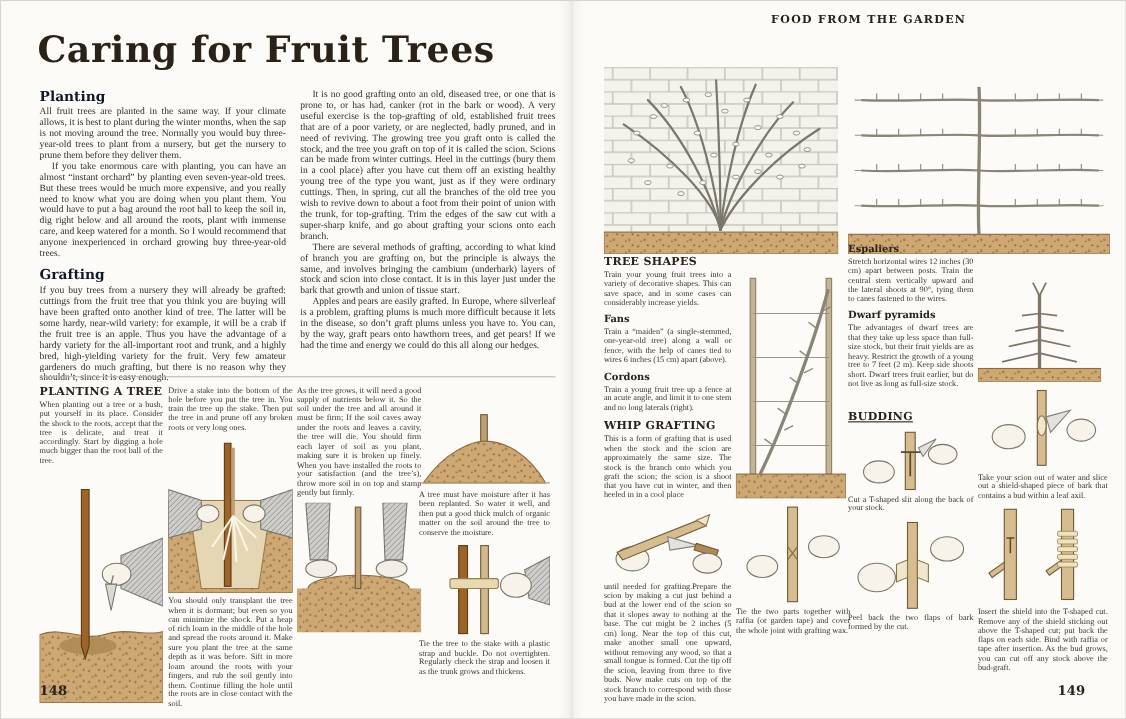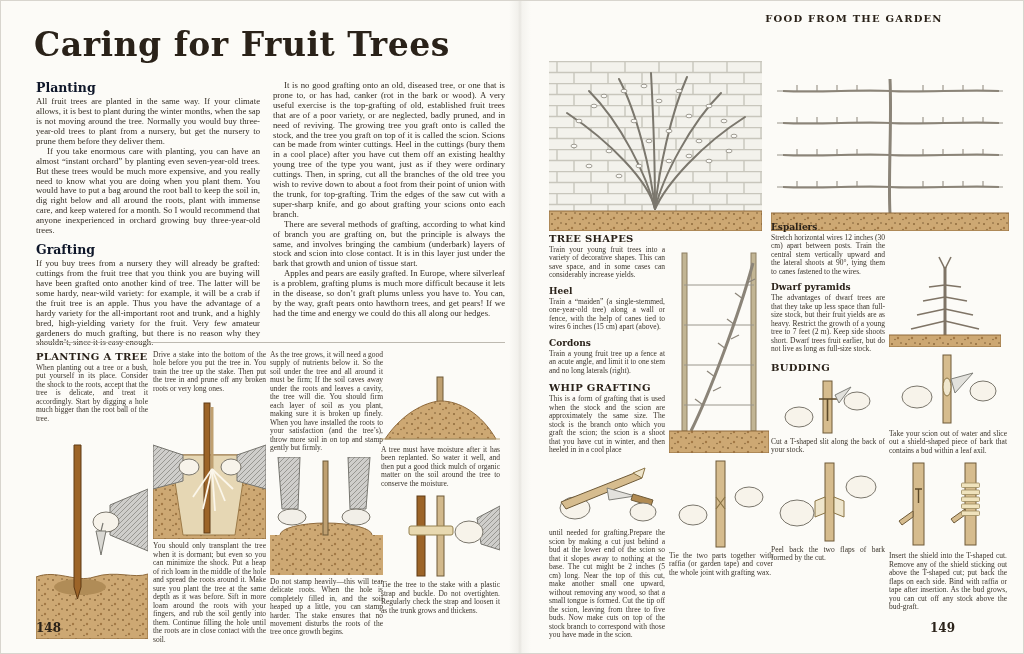--- a/index.html
+++ b/index.html
@@ -3,21 +3,21 @@
 <meta charset="utf-8">
 <style>
   html,body{margin:0;padding:0;background:#ceccc6;}
   .spread{position:relative;width:1024px;height:654px;margin:0 auto;background:#fcfbf7;
           border:1px solid #d8d5ce;box-sizing:border-box;overflow:hidden;
           font-family:"Liberation Serif", serif;color:#332c23;}
   .fold{position:absolute;left:508px;top:0;width:22px;height:654px;pointer-events:none;
         background:linear-gradient(90deg,rgba(0,0,0,0) 0%,rgba(60,50,35,0.05) 40%,rgba(60,50,35,0.10) 50%,rgba(60,50,35,0.04) 60%,rgba(0,0,0,0) 100%);}
   .abs{position:absolute;}
   .page-title{font-family:"DejaVu Serif", serif;font-weight:bold;font-size:33px;letter-spacing:0.5px;color:#2a2219;}
-  .running-head{font-family:"DejaVu Serif", serif;font-weight:bold;font-size:10px;letter-spacing:1.2px;color:#2a2219;text-align:center;}
+  .running-head{font-family:"DejaVu Serif", serif;font-weight:bold;font-size:10px;letter-spacing:1.2px;color:#2a2219;text-align:left;}
   .bodytext{font-size:8.7px;line-height:1.14;text-align:justify;}
   .bodytext p{margin:0 0 0 0;}
   .h-main{font-family:"DejaVu Serif", serif;font-weight:bold;font-size:12.5px;color:#0f172a;margin:0 0 2px 0;}
   .h-main.gap{margin-top:7px;}
   .indent{text-indent:11px;}
   .caption{font-size:7.5px;line-height:1.13;text-align:justify;color:#3a332a;}
   .h-col{font-family:"DejaVu Serif", serif;font-weight:bold;font-size:10px;letter-spacing:0.3px;color:#2a2219;margin:0 0 2px 0;}
   .h-sub{font-family:"DejaVu Serif", serif;font-weight:bold;font-size:9px;color:#2a2219;margin:6px 0 2px 0;}
   .pagenum{font-family:"DejaVu Serif", serif;font-weight:bold;font-size:12px;color:#2a2219;}
   .rule{position:absolute;background:#bdb9b0;height:1px;}
@@ -110,21 +110,20 @@
       <div class="caption">As the tree grows, it will need a good supply of nutrients below it. So the soil under the tree and all around it must be firm; If the soil caves away under the roots and leaves a cavity, the tree will die. You should firm each layer of soil as you plant, making sure it is broken up finely. When you have installed the roots to your satisfaction (and the tree’s), throw more soil in on top and stamp gently but firmly.</div>
       <svg class="illo" width="113" height="118" viewBox="0 0 113 118">
         <ellipse cx="56" cy="78" rx="46" ry="12" fill="url(#soilp)" stroke="#8f6a3c" stroke-width="1"></ellipse>
         <rect x="0" y="78" width="113" height="40" fill="url(#soilp)"></rect>
         <rect x="53" y="4" width="5" height="74" fill="#bfa071" stroke="#6e5a38" stroke-width="1"></rect>
         <polygon points="8,0 30,0 28,52 12,52" fill="url(#hatchp)" stroke="#76756f" stroke-width="1"></polygon>
         <ellipse cx="22" cy="60" rx="14" ry="8" fill="#f2efe8" stroke="#7a766c" stroke-width="1"></ellipse>
         <polygon points="78,0 100,0 96,52 80,52" fill="url(#hatchp)" stroke="#76756f" stroke-width="1"></polygon>
         <ellipse cx="86" cy="60" rx="14" ry="8" fill="#f2efe8" stroke="#7a766c" stroke-width="1"></ellipse>
       </svg>
-      <div class="caption">Do not stamp heavily—this will tear delicate roots. When the hole is completely filled in, and the soil heaped up a little, you can stamp harder. The stake ensures that no movement disturbs the roots of the tree once growth begins.</div>
     </div>
 
     <div class="abs" style="left:380px;top:350px;width:119px;">
       <svg class="illo" style="margin-top:0" width="119" height="92" viewBox="0 0 119 92">
         <rect x="56" y="26" width="6" height="28" fill="#bfa071" stroke="#6e5a38" stroke-width="1"></rect>
         <path d="M4 88 C24 58 50 50 60 50 C78 50 100 62 115 88 Z" fill="url(#soilp)" stroke="#8f6a3c" stroke-width="1"></path>
         <path d="M0 88 H119" stroke="#b7a478" stroke-width="1"></path>
       </svg>
       <div class="caption">A tree must have moisture after it has been replanted. So water it well, and then put a good thick mulch of organic matter on the soil around the tree to conserve the moisture.</div>
       <svg class="illo" width="119" height="86" viewBox="0 0 119 86">
@@ -207,21 +206,21 @@
         <path d="M26 94v-6M46 94v-6M66 94v-6M86 94v-6M152 94v-6M172 94v-6M192 94v-6M212 94v-6"></path>
         <path d="M26 126v-6M46 126v-6M66 126v-6M86 126v-6M152 126v-6M172 126v-6M192 126v-6M212 126v-6"></path>
       </g>
       <path d="M119 152 C117 120 121 60 119 18" stroke="#8b8478" stroke-width="3" fill="none"></path>
       <rect x="0" y="152" width="238" height="18" fill="url(#soilp)" stroke="#8f6a3c" stroke-width="1"></rect>
     </svg>
 
     <div class="abs" style="left:548px;top:232px;width:116px;">
       <div class="h-col">TREE SHAPES</div>
       <div class="caption">Train your young fruit trees into a variety of decorative shapes. This can save space, and in some cases can considerably increase yields.</div>
-      <div class="h-sub">Heel</div>
+      <div class="h-sub">Fans</div>
       <div class="caption">Train a “maiden” (a single-stemmed, one-year-old tree) along a wall or fence, with the help of canes tied to wires 6 inches (15 cm) apart (above).</div>
       <div class="h-sub">Cordons</div>
       <div class="caption">Train a young fruit tree up a fence at an acute angle, and limit it to one stem and no long laterals (right).</div>
       <div class="h-col" style="margin-top:7px;">WHIP GRAFTING</div>
       <div class="caption">This is a form of grafting that is used when the stock and the scion are approximately the same size. The stock is the branch onto which you graft the scion; the scion is a shoot that you have cut in winter, and then heeled in in a cool place</div>
       <svg class="illo" width="116" height="68" viewBox="0 0 116 68">
         <ellipse cx="26" cy="50" rx="15" ry="11" fill="#f7f3ea" stroke="#7a766c" stroke-width="1"></ellipse>
         <polygon points="12,44 88,14 93,20 17,51" fill="#d6bc8e" stroke="#6e5a38" stroke-width="1"></polygon>
         <polygon points="84,15 93,20 96,10" fill="#efe6cd" stroke="#8a7445" stroke-width="1"></polygon>
         <polygon points="58,30 86,38 60,42" fill="#e2e1dc" stroke="#80807a" stroke-width="1"></polygon>
@@ -261,21 +260,21 @@
         <ellipse cx="80" cy="40" rx="14" ry="10" fill="#f7f3ea" stroke="#7a766c" stroke-width="1"></ellipse>
       </svg>
       <div class="caption">Tie the two parts together with raffia (or garden tape) and cover the whole joint with grafting wax.</div>
     </div>
 
     <div class="abs" style="left:770px;top:221px;width:114px;">
       <div class="h-sub" style="margin-top:0;">Espaliers</div>
       <div class="caption">Stretch horizontal wires 12 inches (30 cm) apart between posts. Train the central stem vertically upward and the lateral shoots at 90°, tying them to canes fastened to the wires.</div>
       <div class="h-sub">Dwarf pyramids</div>
       <div class="caption">The advantages of dwarf trees are that they take up less space than full-size stock, but their fruit yields are as heavy. Restrict the growth of a young tree to 7 feet (2 m). Keep side shoots short. Dwarf trees fruit earlier, but do not live as long as full-size stock.</div>
-      <div class="h-col" style="margin-top:8px;">BUDDING</div>
+      <div class="h-col" style="margin-top:20px;text-decoration:underline;">BUDDING</div>
       <svg class="illo" width="113" height="58" viewBox="0 0 113 58">
         <rect x="52" y="4" width="9" height="52" fill="#d6bc8e" stroke="#6e5a38" stroke-width="1"></rect>
         <path d="M48 22 H68 M56.5 22 V44" stroke="#5d4a2a" stroke-width="1.6"></path>
         <polygon points="64,18 80,10 68,26" fill="#e2e1dc" stroke="#80807a" stroke-width="1"></polygon>
         <ellipse cx="86" cy="24" rx="13" ry="9" fill="#f7f3ea" stroke="#7a766c" stroke-width="1"></ellipse>
         <ellipse cx="28" cy="40" rx="14" ry="10" fill="#f7f3ea" stroke="#7a766c" stroke-width="1"></ellipse>
       </svg>
       <div class="caption">Cut a T-shaped slit along the back of your stock.</div>
       <svg class="illo" width="113" height="84" viewBox="0 0 113 84">
         <rect x="54" y="4" width="9" height="78" fill="#d6bc8e" stroke="#6e5a38" stroke-width="1"></rect>
@@ -322,17 +321,17 @@
           <rect x="72.5" y="24" width="18" height="4.5" rx="1"></rect>
             <rect x="72.5" y="31" width="18" height="4.5" rx="1"></rect>
           <rect x="72.5" y="38" width="18" height="4.5" rx="1"></rect>
             <rect x="72.5" y="45" width="18" height="4.5" rx="1"></rect>
           <rect x="72.5" y="52" width="18" height="4.5" rx="1"></rect>
         </g>
       </svg>
       <div class="caption">Insert the shield into the T-shaped cut. Remove any of the shield sticking out above the T-shaped cut; put back the flaps on each side. Bind with raffia or tape after insertion. As the bud grows, you can cut off any stock above the bud-graft.</div>
     </div>
 
-    <div class="abs pagenum" style="left:888px;top:620px;width:66px;text-align:right;">149</div>
+    <div class="abs pagenum" style="left:940px;top:620px;width:66px;text-align:center;">149</div>
   </div>
 
   <div class="fold"></div>
 </div>
 
 </body></html>

